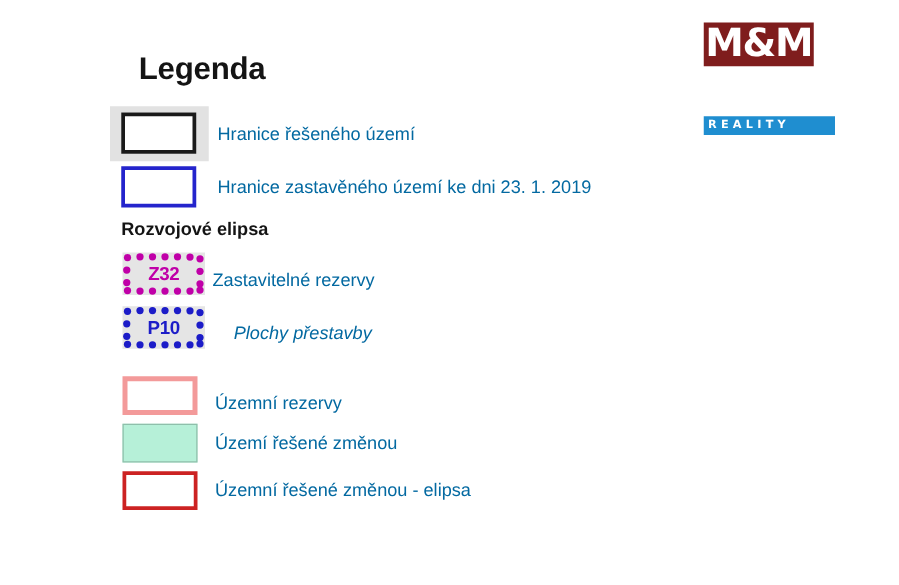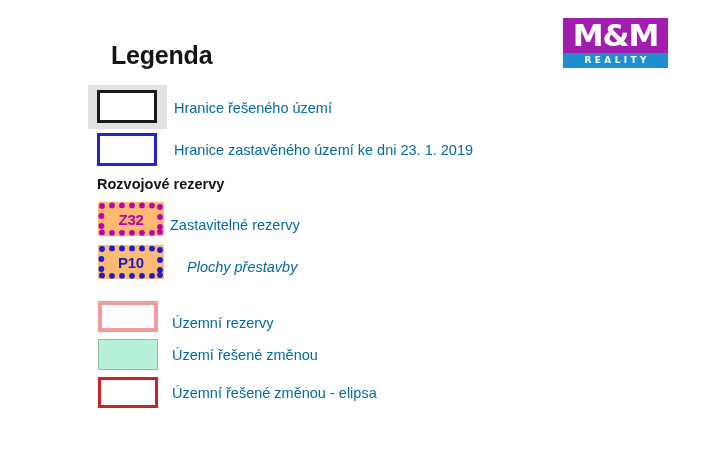--- a/index.html
+++ b/index.html
@@ -18,45 +18,46 @@
 
   
   .logo {
     position: absolute;
     left: 563px;
     top: 18px;
     width: 105px;
     height: 50px;
   }
   .logo-mark {
-    width: 105px;
+    width: 88px;
     height: 35px;
-    background: #a21caf;
+    background: #7f1d1d;
     color: #ffffff;
     font-family: "DejaVu Sans", sans-serif;
     font-weight: bold;
     font-size: 31px;
     line-height: 35px;
     text-align: center;
     letter-spacing: -1px;
     box-sizing: border-box;
   }
   .logo-bar {
     width: 105px;
     height: 15px;
     background: #1f8ed0;
     color: #ffffff;
     font-family: "DejaVu Sans", sans-serif;
     font-weight: bold;
     font-size: 9px;
     line-height: 15px;
-    text-align: center;
+    text-align: left;
     letter-spacing: 3.4px;
     text-indent: 3.4px;
     box-sizing: border-box;
+    margin-top: 40px;
   }
 
   
   .legend-title {
     position: absolute;
     left: 95px;
     top: 41px;
     font-size: 25px;
     font-weight: bold;
     letter-spacing: -0.2px;
@@ -107,21 +108,21 @@
     border: 3px solid #2424cc;
     box-sizing: border-box;
   }
 
   
   .sw-dotted {
     position: absolute;
     width: 66px;
     height: 34px;
     box-sizing: border-box;
-    background: #fdba74;
+    background: #e5e5e5;
   }
   .sw-dotted .dots {
     position: absolute;
     inset: 0;
   }
   .sw-dotted .code {
     position: absolute;
     inset: 0;
     display: flex;
     align-items: center;
@@ -168,21 +169,21 @@
 
 <div class="legend-title">Legenda</div>
 
 <div class="sw-gray-backdrop"></div>
 <div class="sw-black"></div>
 <div class="row-label" style="left:174px; top:100px;">Hranice řešeného území</div>
 
 <div class="sw-blue"></div>
 <div class="row-label" style="left:174px; top:142px;">Hranice zastavěného území ke dni 23. 1. 2019</div>
 
-<div class="section-head" style="left:97px; top:176px;">Rozvojové rezervy</div>
+<div class="section-head" style="left:97px; top:176px;">Rozvojové elipsa</div>
 
 <div class="sw-dotted sw-z32">
   <svg class="dots" viewBox="0 0 66 34" xmlns="http://www.w3.org/2000/svg">
     <g fill="#c000a8">
       <circle cx="4" cy="4" r="2.9"></circle>
       <circle cx="14" cy="3.4" r="2.9"></circle>
       <circle cx="24" cy="3.4" r="2.9"></circle>
       <circle cx="34" cy="3.4" r="2.9"></circle>
       <circle cx="44" cy="3.4" r="2.9"></circle>
       <circle cx="54" cy="3.6" r="2.9"></circle>

